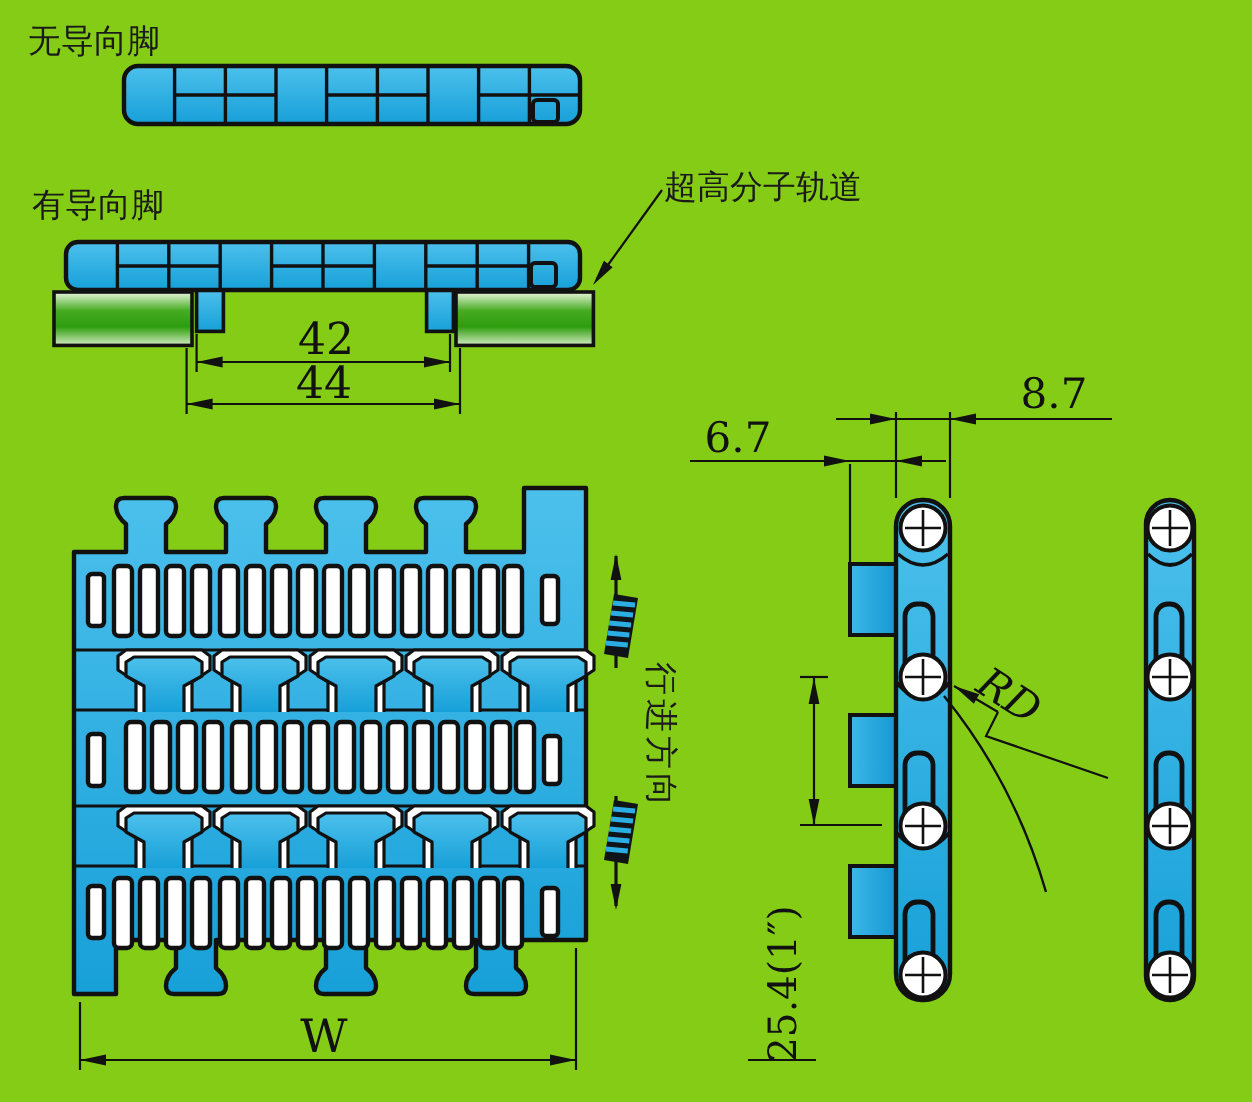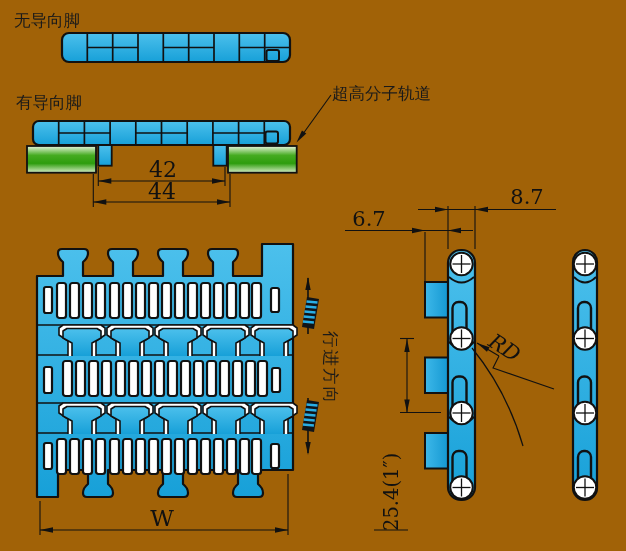--- a/index.html
+++ b/index.html
@@ -1,16 +1,16 @@
 <!DOCTYPE html>
 <html><head>
 <meta charset="utf-8">
 <style>
   html,body{margin:0;padding:0;background:#fff;}
-  .canvas{position:relative;width:626px;height:551px;background:#a16207;overflow:hidden;
+  .canvas{position:relative;width:626px;height:551px;background:#84cc16;overflow:hidden;
           font-family:"Liberation Sans",sans-serif;}
   svg text{user-select:none;}
   .cjk{font-family:"Liberation Sans",sans-serif;font-size:16.5px;fill:#1a1a1a;}
   .dimtxt{font-family:"DejaVu Serif",serif;fill:#111;}
 </style>
 </head>
 <body>
 
 <div class="canvas">
 <svg width="626" height="551" viewBox="0 0 626 551">

